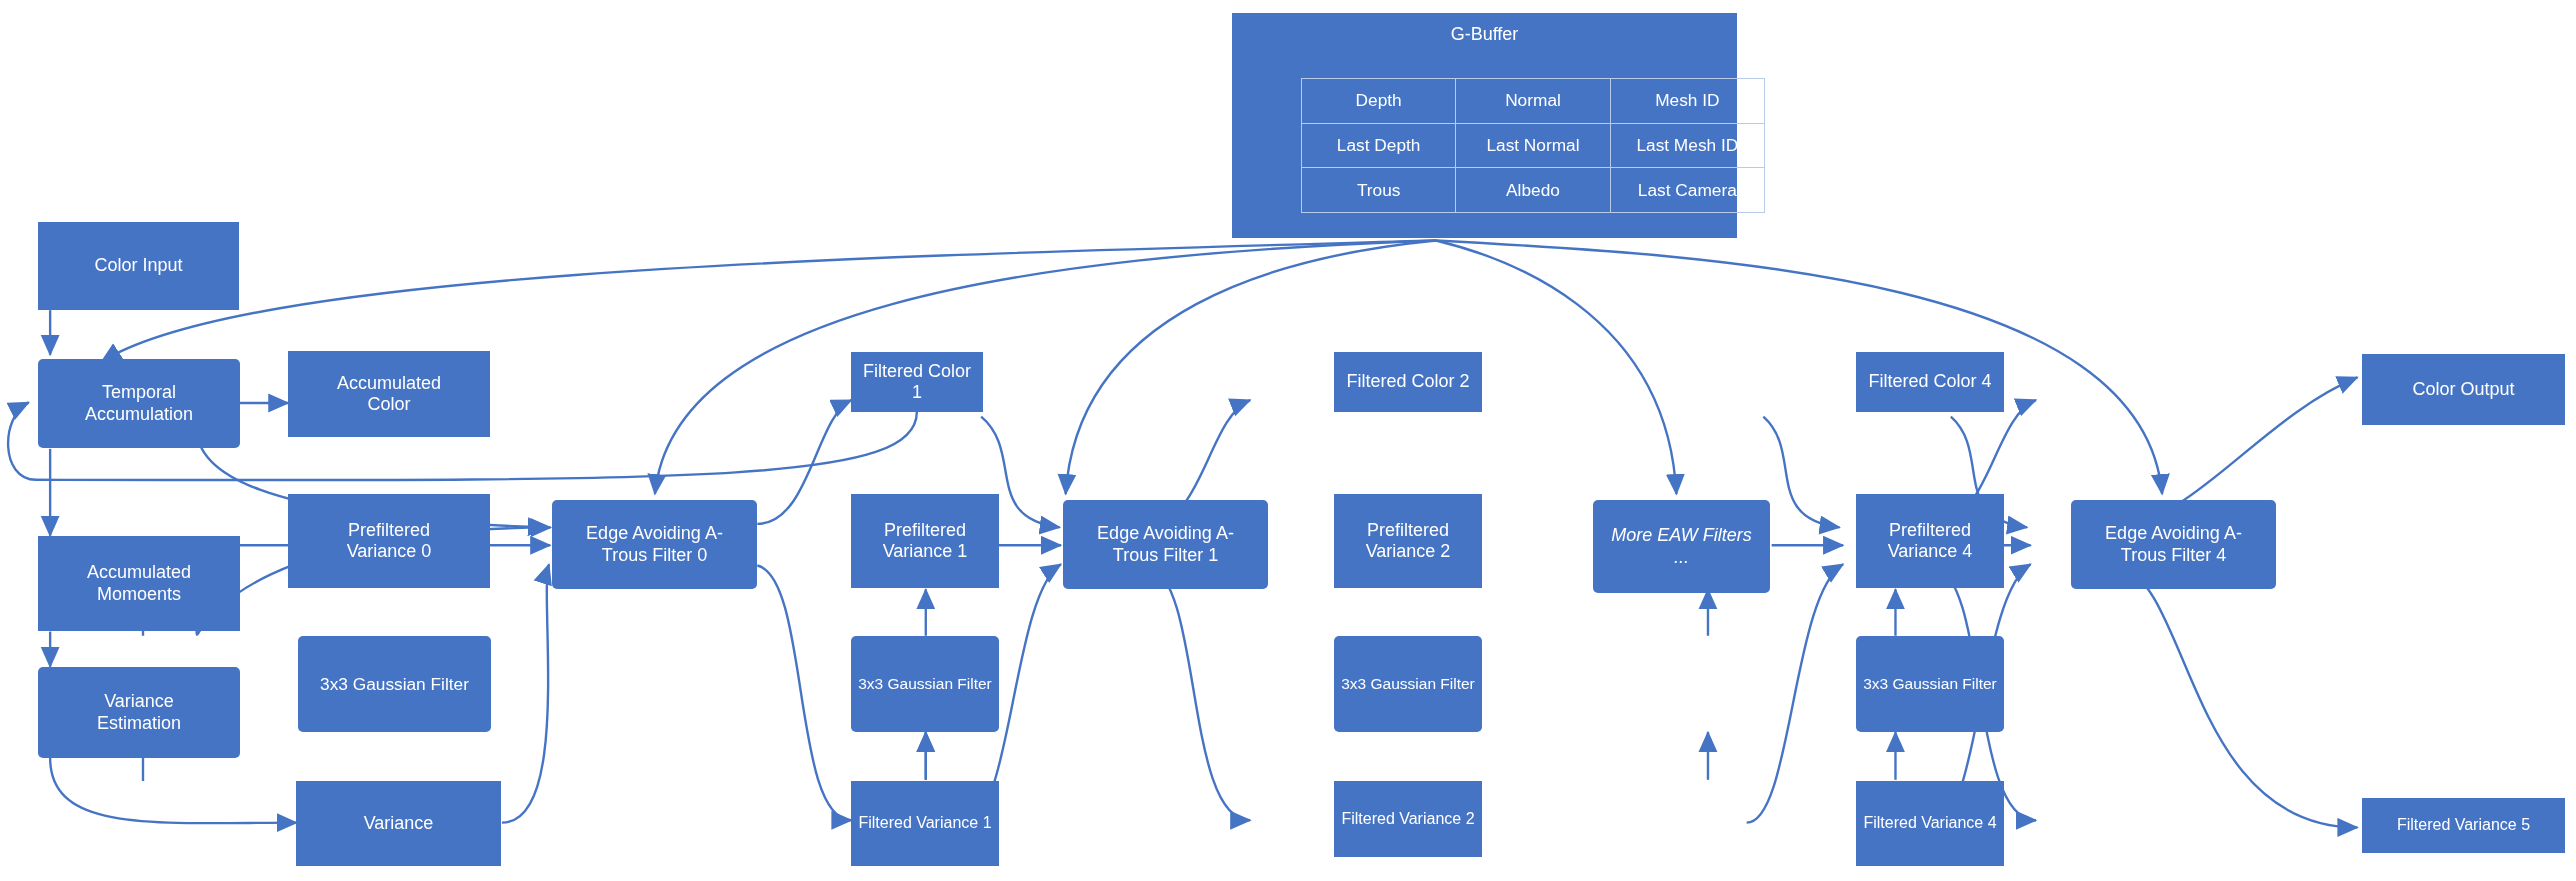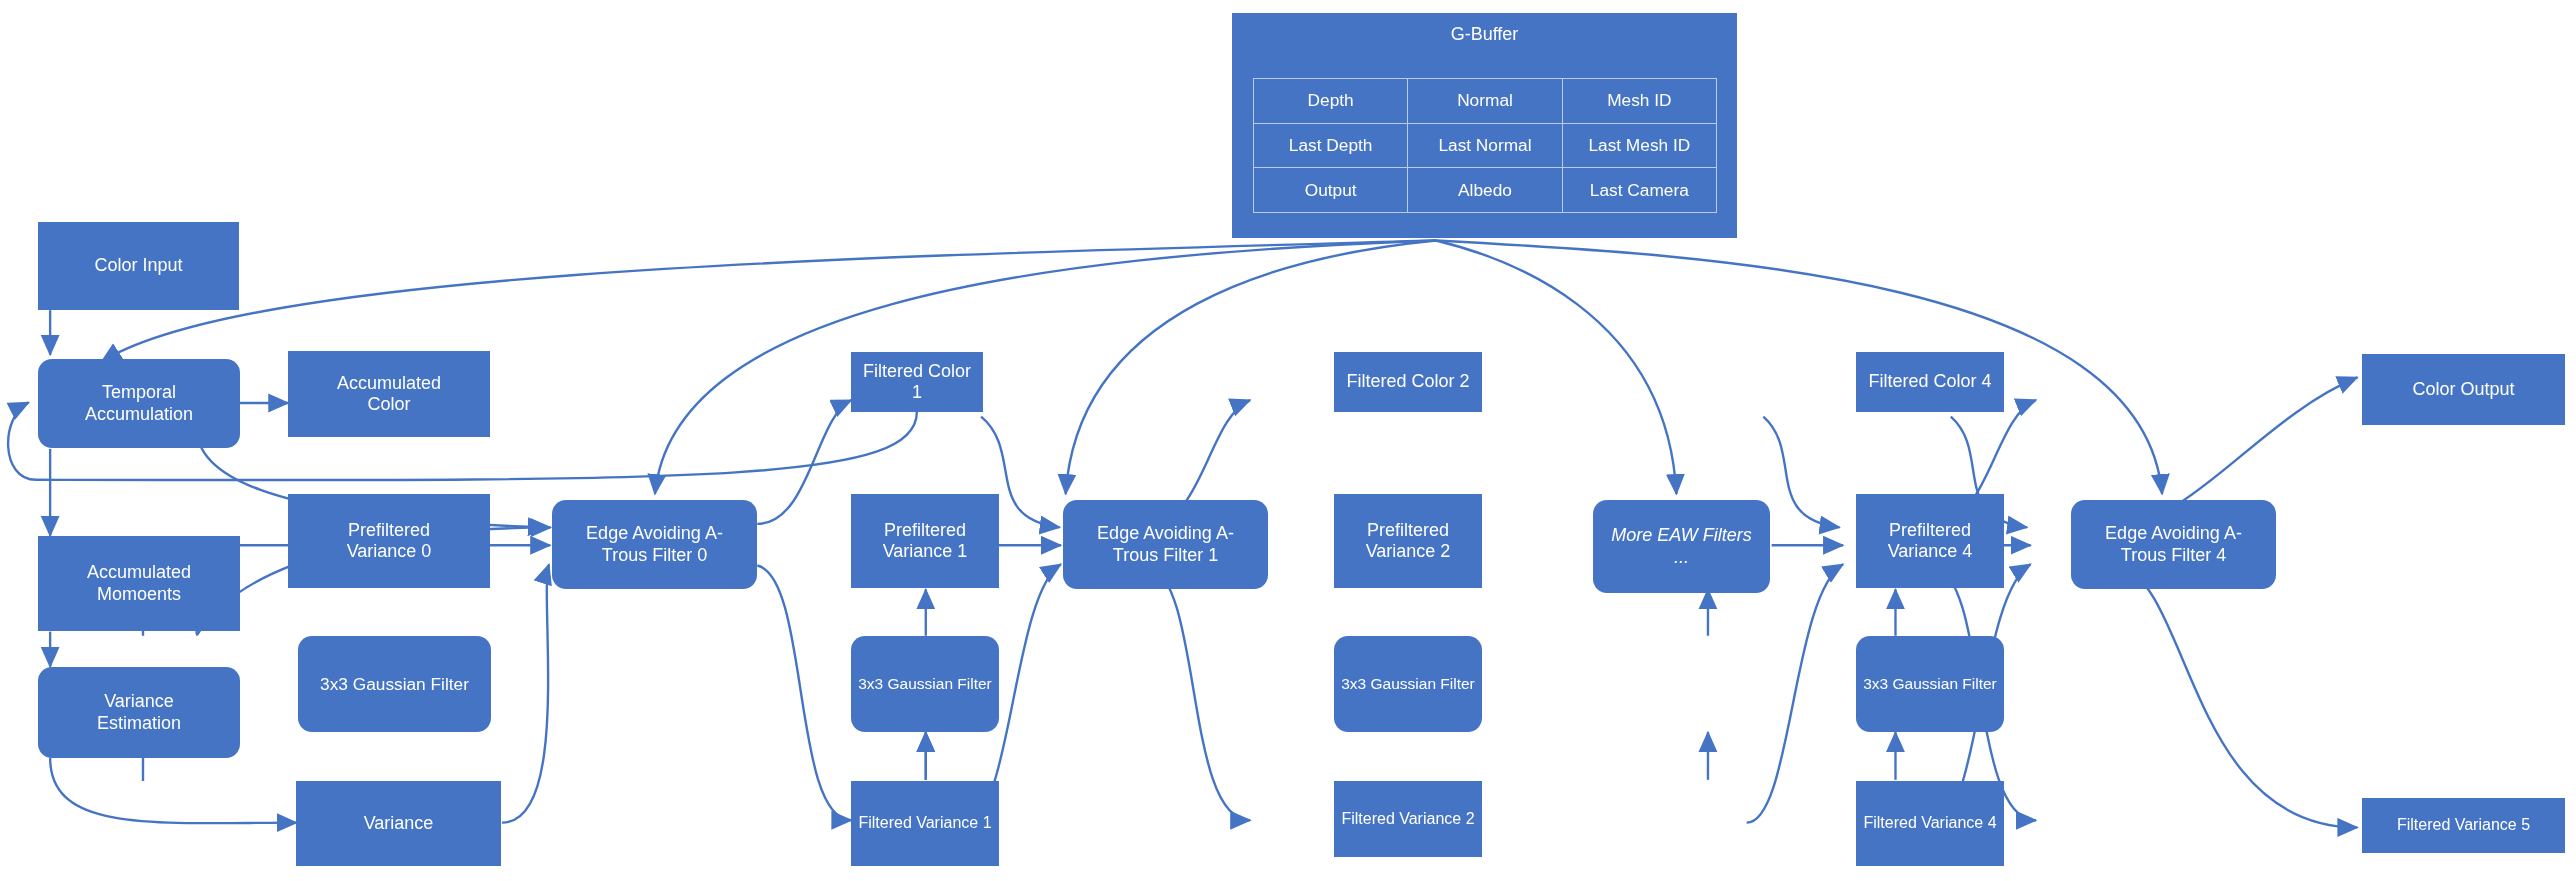--- a/index.html
+++ b/index.html
@@ -2,25 +2,25 @@
 <html style="font-size:9.5px"><head>
 <meta charset="utf-8">
 <style>
   html,body{margin:0;padding:0;background:#ffffff;}
   #stage{position:relative;width:2576px;height:881px;background:#ffffff;
          font-family:"Liberation Sans","DejaVu Sans",sans-serif;overflow:hidden;}
   svg#wires{position:absolute;left:0;top:0;width:2576px;height:881px;}
   .node{position:absolute;background:#4574C4;color:#ffffff;display:flex;
         align-items:center;justify-content:center;text-align:center;
         font-size:18px;line-height:1.18;box-sizing:border-box;padding:2.4px 4.8px;z-index:5;}
-  .node.round{border-radius:14px;}
+  .node.round{border-radius:5px;}
   .gbuf{position:absolute;background:#4574C4;z-index:4;box-sizing:border-box;}
   .gbuf-title{position:absolute;left:0;right:0;top:10.7px;color:#fff;font-size:18px;text-align:center;}
   .gbuf-table{position:absolute;display:grid;grid-template-columns:repeat(3,1fr);
-              grid-auto-rows:1fr;border-top:0.6px solid #b9cbe8;border-left:0.6px solid #b9cbe8;}
+              grid-auto-rows:1fr;border-top:0.6px solid #b9cbe8;border-left:0.6px solid #b9cbe8;margin-left:48px;}
   .gbuf-cell{border-right:0.6px solid #b9cbe8;border-bottom:0.6px solid #b9cbe8;
              color:#ffffff;font-size:17.3px;display:flex;align-items:center;justify-content:center;}
 </style>
 </head>
 <body>
 
 <div id="stage">
 
   <svg id="wires" viewBox="0 0 4327 1480" xmlns="http://www.w3.org/2000/svg">
     <defs>
@@ -112,21 +112,21 @@
 
   <div class="gbuf" style="left:1232px;top:13px;width:505px;height:225px;padding-left:24px;">
     <div class="gbuf-title">G-Buffer</div>
     <div class="gbuf-table" style="left:21px;top:65px;width:463px;height:134px;">
       <div class="gbuf-cell">Depth</div>
       <div class="gbuf-cell">Normal</div>
       <div class="gbuf-cell">Mesh ID</div>
       <div class="gbuf-cell">Last Depth</div>
       <div class="gbuf-cell">Last Normal</div>
       <div class="gbuf-cell">Last Mesh ID</div>
-      <div class="gbuf-cell">Output</div>
+      <div class="gbuf-cell">Trous</div>
       <div class="gbuf-cell">Albedo</div>
       <div class="gbuf-cell">Last Camera</div>
     </div>
   </div>
 
   <div class="node" style="left:38px;top:222px;width:201px;height:88px;">Color Input</div>
   <div class="node round" style="left:38px;top:359px;width:202px;height:89px;">Temporal<br>Accumulation</div>
   <div class="node" style="left:38px;top:536px;width:202px;height:95px;">Accumulated<br>Momoents</div>
   <div class="node round" style="left:38px;top:667px;width:202px;height:91px;">Variance<br>Estimation</div>
 

